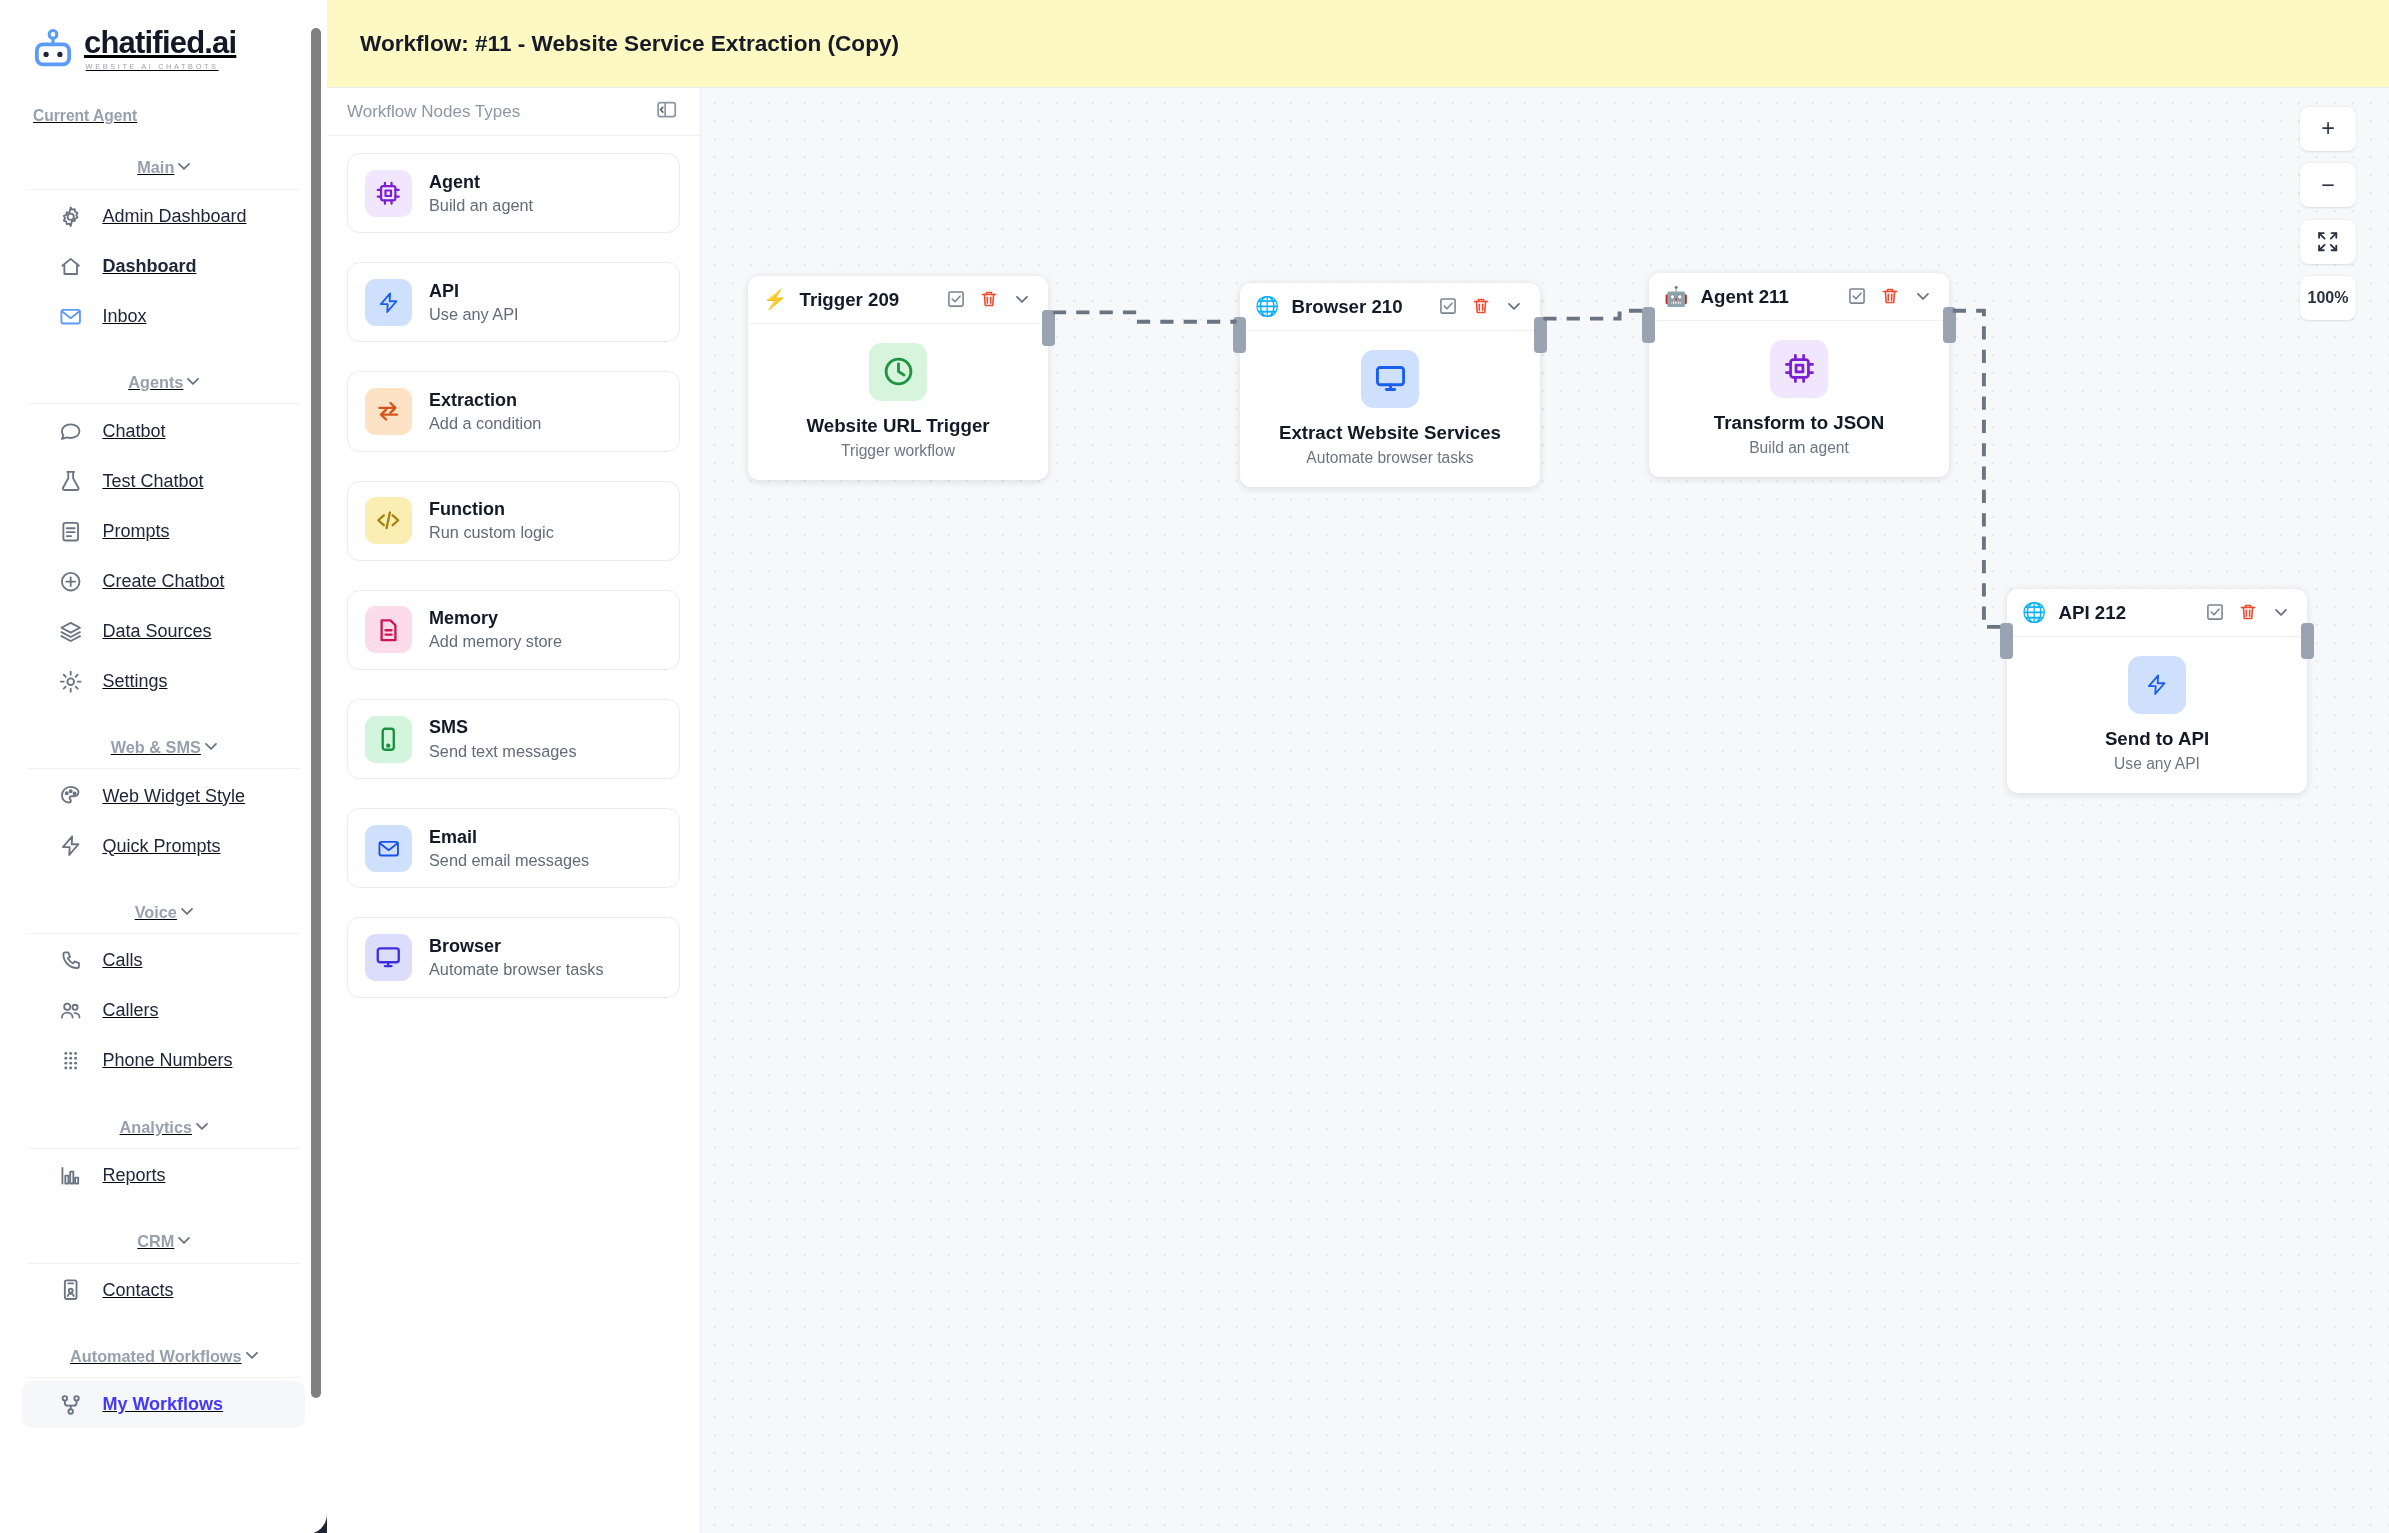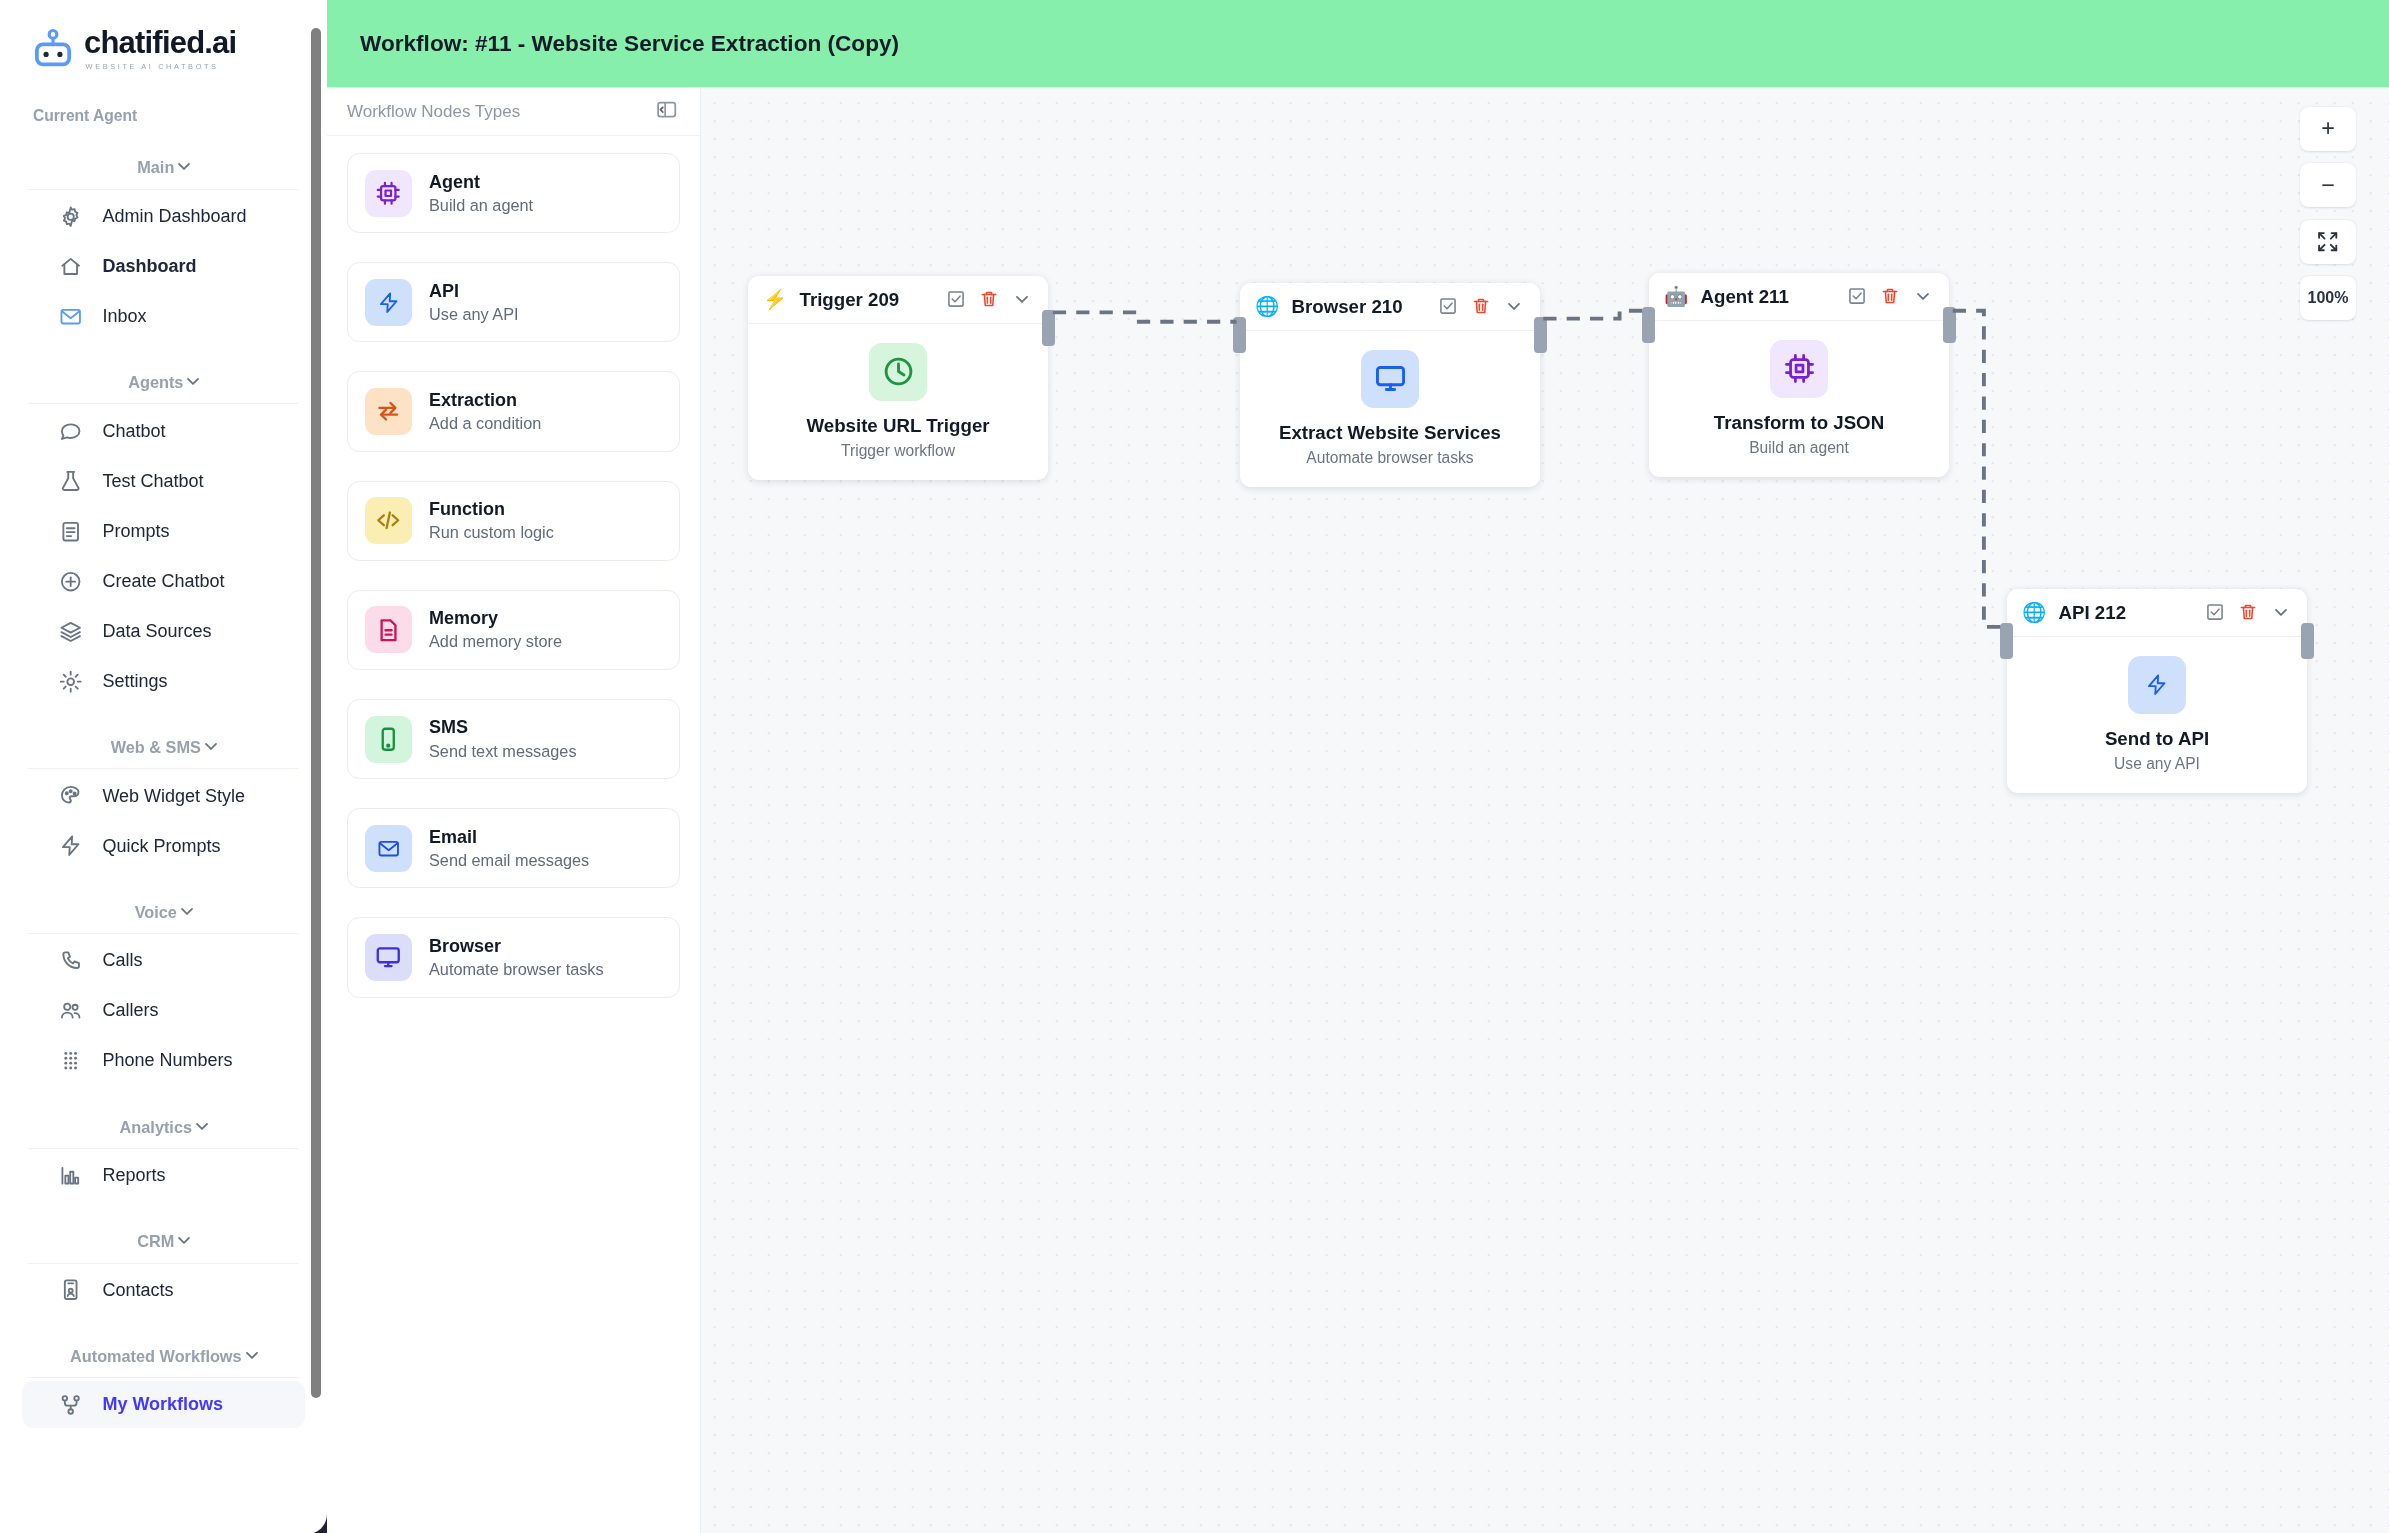--- a/index.html
+++ b/index.html
@@ -13,20 +13,21 @@
 
   
   .sidebar {
     width: 327px; height: 1534px;
     background: #ffffff;
     border-top-right-radius: 0;
     position: relative;
     overflow: hidden;
     flex: 0 0 327px;
     border-bottom-right-radius: 20px;
+    text-decoration: underline;
   }
   .sidebar-scroll {
     width: 327px; height: 1534px;
     padding: 0 0 0 0;
     position: relative;
   }
   .logo-wrap { padding: 26.5px 0 0 33px; display:flex; align-items:center; gap:11px; }
   .logo-mark { width: 40px; height: 40px; position: relative; flex:0 0 40px;}
   .logo-text-block { display:flex; flex-direction:column; }
   .logo-word { font-size: 31px; font-weight: 700; color: #121826; letter-spacing: -0.8px; line-height: 1;}
@@ -71,21 +72,21 @@
     width: 10px; height: 1370px; background: #808080; border-radius: 5.4px;
   }
 
   
   .main { flex: 1; height: 1534px; background: #ffffff; position: relative; display:flex; flex-direction:column;}
   .topbar {
     height: 88px; flex: 0 0 88px;
     display: flex; align-items: center;
     padding-left: 33px;
     border-bottom: 0.8px solid #e9ecf1;
-    background:#86efac;
+    background:#fef9c3;
     text-align:right;
   }
   .topbar-title { font-size: 22.6px; font-weight: 700; color: #151b28; }
 
   .body-row { flex: 1; display: flex; position: relative; }
 
   
   .palette { width: 374px; flex: 0 0 374px; background: #fff; border-right: 0.8px solid #e9ecf1; }
   .palette-head {
     display: flex; align-items: center; justify-content: space-between;

